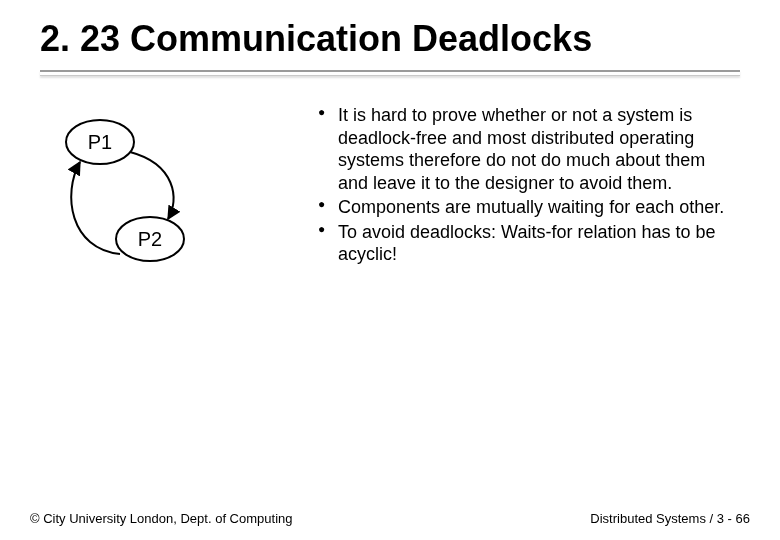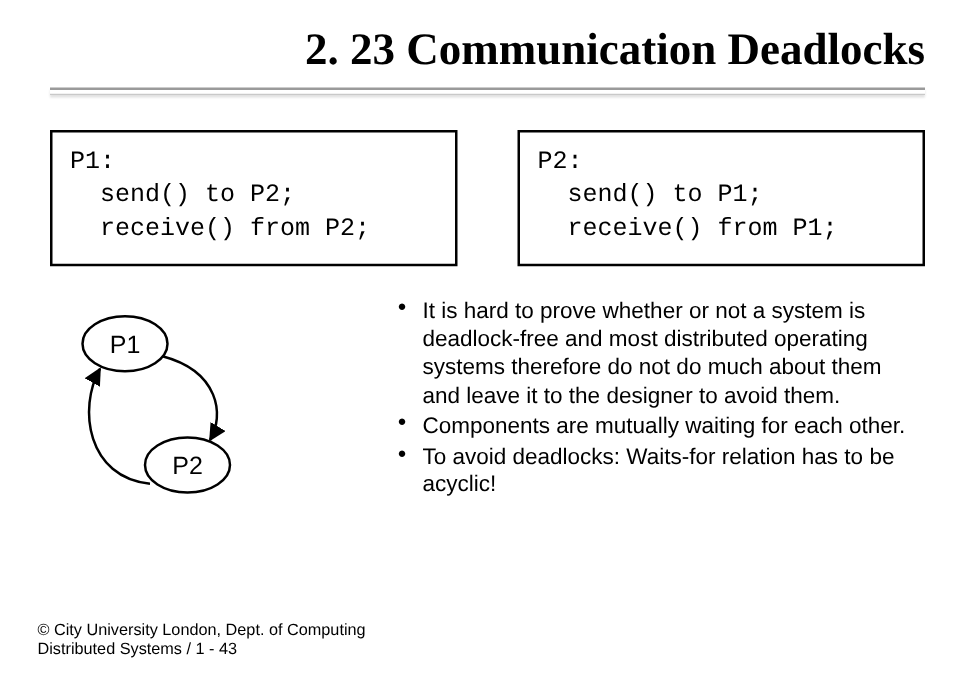--- a/index.html
+++ b/index.html
@@ -14,22 +14,22 @@
     position: relative;
   }
   .slide {
     width: 780px;
     height: 540px;
     padding: 18px 40px 20px 40px;
     position: relative;
   }
   .title {
     font-size: 36px;
-    text-align: right;
-    font-family: Liberation Serif, serif;
+    text-align: left;
+    font-family: Liberation Sans, sans-serif;
     margin: 0 0 10px 0;
   }
   .divider {
     height: 6px;
     border-top: 2px solid #9a9a9a;
     border-bottom: 1px solid #c9c9c9;
     box-shadow: 0 2px 2px rgba(0,0,0,0.12);
     margin-bottom: 28px;
   }
   .boxes {
@@ -88,40 +88,31 @@
   }
   .footer {
     position: absolute;
     left: 30px;
     right: 30px;
     bottom: 14px;
     font-family: Arial, Helvetica, sans-serif;
     font-size: 13px;
     display: flex;
     justify-content: space-between;
-    flex-direction: column;
   }
 </style>
 </head>
 <body>
 
 <div class="slide">
 
   <h1 class="title">2. 23 Communication Deadlocks</h1>
 
   <div class="divider"></div>
 
-  <div class="boxes">
-    <div class="code-box">P1:
-  send() to P2;
-  receive() from P2;</div>
-    <div class="code-box">P2:
-  send() to P1;
-  receive() from P1;</div>
-  </div>
 
   <div class="lower">
 
     <div class="diagram">
       <svg width="260" height="180" viewBox="0 0 260 180">
         <defs>
           <marker id="arrow" viewBox="0 0 10 10" refX="9" refY="5" markerWidth="7" markerHeight="7" orient="auto-start-reverse">
             <path d="M 0 0 L 10 5 L 0 10 z" fill="#000"></path>
           </marker>
         </defs>
@@ -141,16 +132,16 @@
     <ul class="bullets">
       <li>It is hard to prove whether or not a system is deadlock-free and most distributed operating systems therefore do not do much about them and leave it to the designer to avoid them.</li>
       <li>Components are mutually waiting for each other.</li>
       <li>To avoid deadlocks: Waits-for relation has to be acyclic!</li>
     </ul>
 
   </div>
 
   <div class="footer">
     <span>© City University London, Dept. of Computing</span>
-    <span>Distributed Systems / 1 - 43</span>
+    <span>Distributed Systems / 3 - 66</span>
   </div>
 
 </div>
 
 </body></html>

